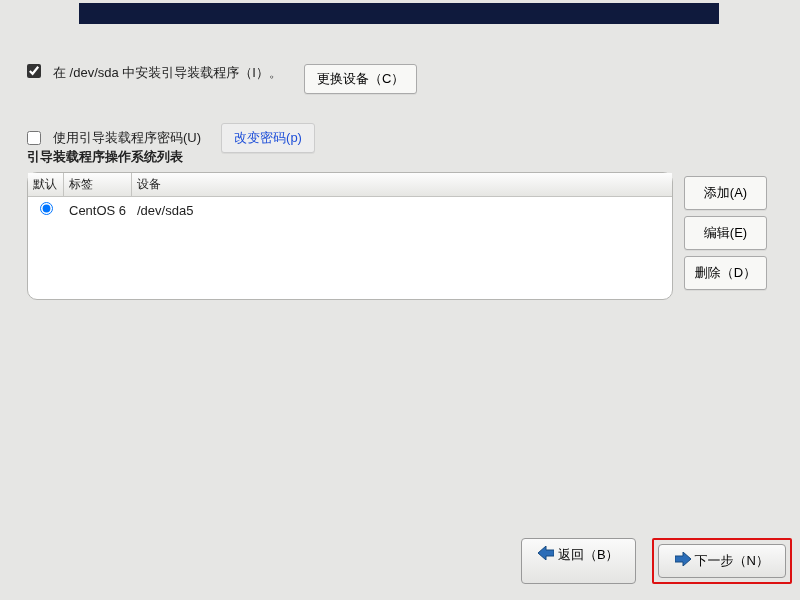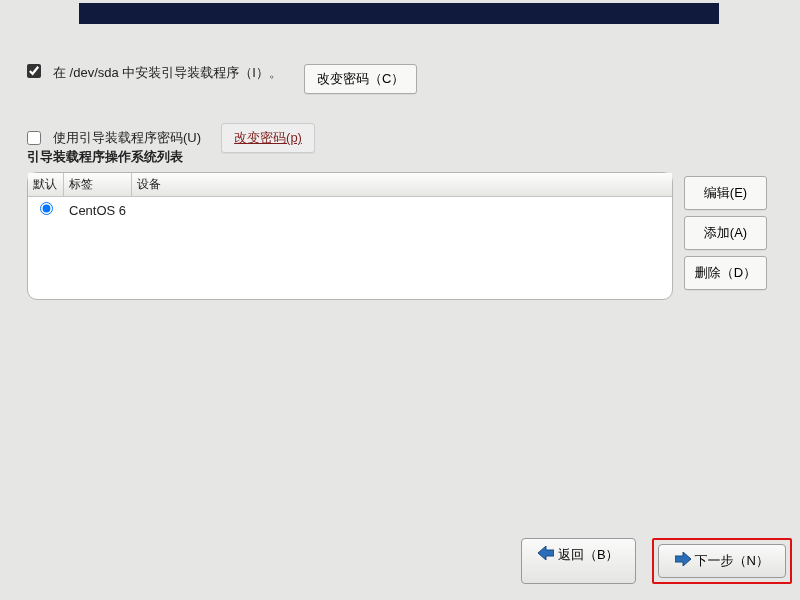--- a/index.html
+++ b/index.html
@@ -49,25 +49,24 @@
     .btn {
       background: #f8f8f6;
       border: 1px solid #aaa;
       border-radius: 3px;
       padding: 5px 12px;
       font-size: 13px;
       cursor: pointer;
       box-shadow: 0 1px 0 rgba(0,0,0,0.05);
     }
     .btn:disabled {
-      color: #7f1d1d;
+      color: #1d4ed8;
       border-color: #ccc;
       background: #eee;
       cursor: default;
-      text-decoration: underline;
     }
     .btn.change-dev { margin-left: 14px; }
     .btn.change-pw { margin-left: 12px; }
     .section-title {
       position: absolute;
       left: 27px;
       top: 148px;
       font-weight: bold;
       font-size: 13px;
     }
@@ -153,21 +152,21 @@
     .arrow-left svg, .arrow-right svg { display:block; }
   </style>
 </head>
 <body>
 
 <div class="banner"></div>
 
 <div class="row1">
   <input type="checkbox" checked="" style="">
   <span class="lbl">在 /dev/sda 中安装引导装载程序（I）。</span>
-  <button class="btn change-dev">改变密码（C）</button>
+  <button class="btn change-dev">更换设备（C）</button>
 </div>
 
 <div class="row2">
   <input type="checkbox" style="">
   <span class="lbl">使用引导装载程序密码(U)</span>
   <button class="btn change-pw" disabled="">改变密码(p)</button>
 </div>
 
 <div class="section-title">引导装载程序操作系统列表</div>
 
@@ -175,26 +174,27 @@
   <div class="thead">
     <div class="th th-default">默认</div>
     <div class="th th-label">标签</div>
     <div class="th th-device">设备</div>
   </div>
   <div class="trow">
     <div class="td-default">
       <input type="radio" checked="" style="">
     </div>
     <div class="td-label">CentOS 6</div>
+    <div class="td-device">/dev/sda5</div>
   </div>
 </div>
 
 <div class="side-buttons">
+  <button class="btn">添加(A)</button>
   <button class="btn">编辑(E)</button>
-  <button class="btn">添加(A)</button>
   <button class="btn">删除（D）</button>
 </div>
 
 <div class="footer">
   <button class="nav-btn">
     <span class="arrow-left">
       <svg width="16" height="14">
           <polygon points="8,0 8,4 16,4 16,10 8,10 8,14 0,7" fill="#2b6db8" stroke="#174a80" stroke-width="1"></polygon>
         </svg>
     </span>

